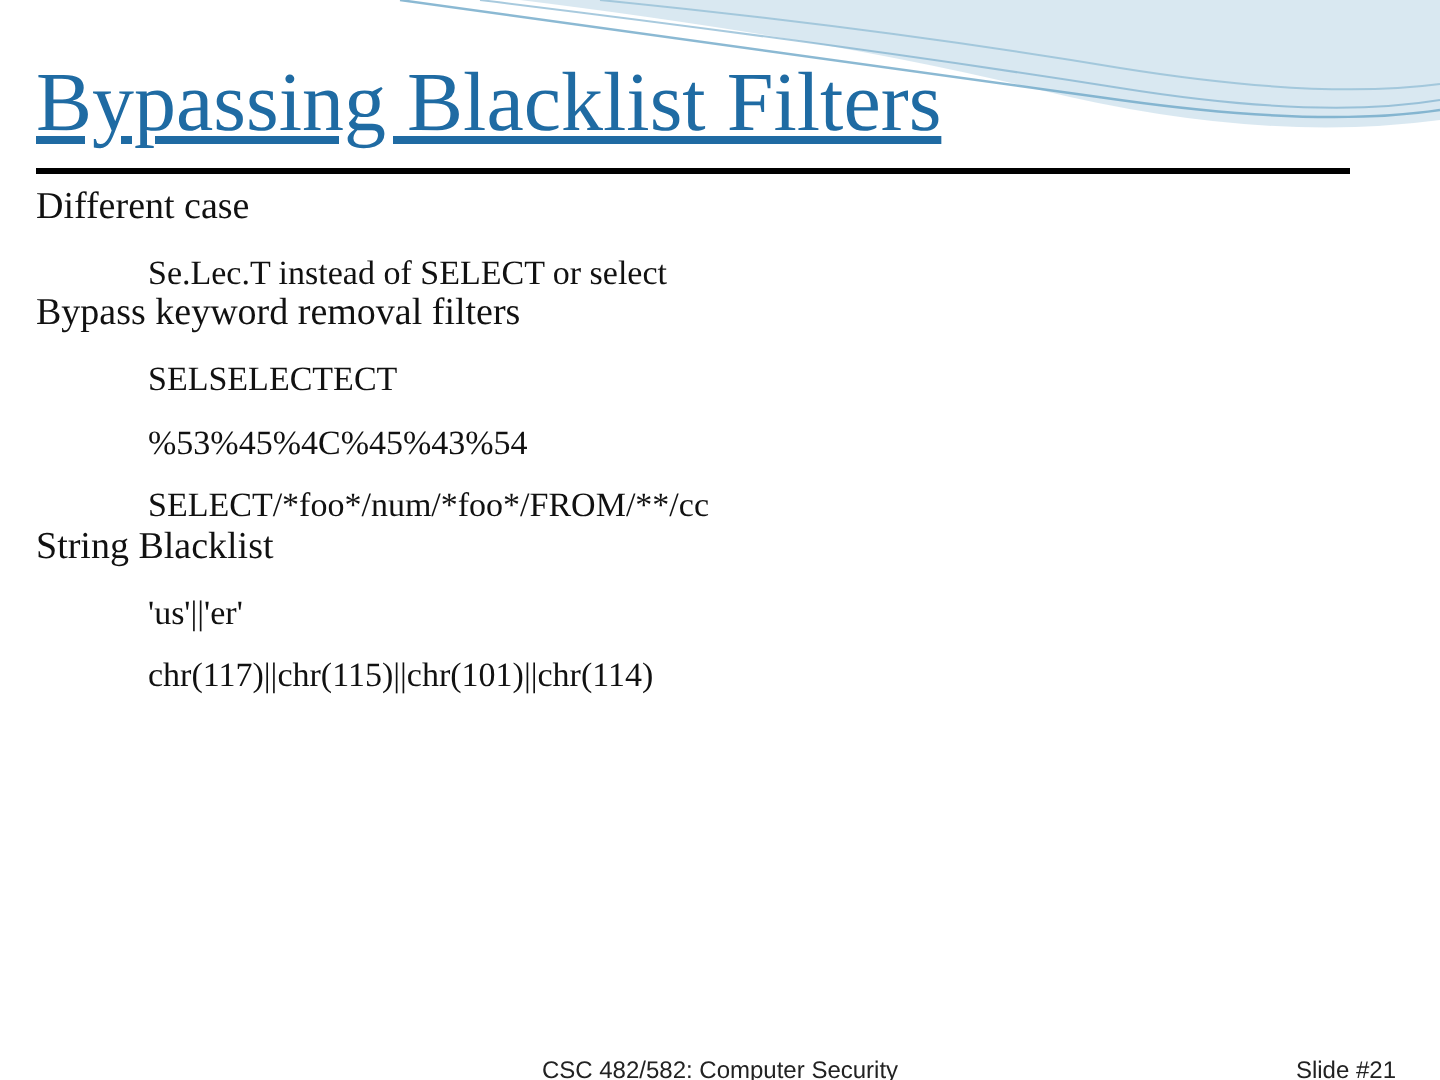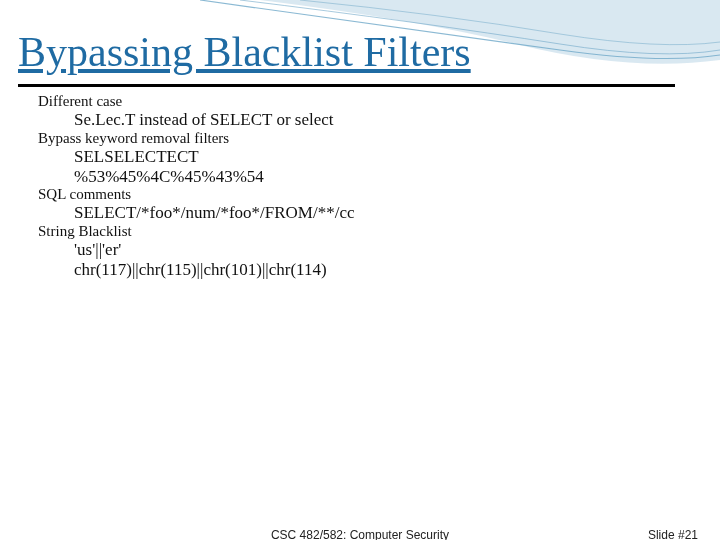--- a/index.html
+++ b/index.html
@@ -32,30 +32,30 @@
     padding-bottom: 6px;
     text-decoration: underline;
   }
   .rule {
     height: 3px;
     background: #000;
     margin: 4px 0 6px 0;
     width: 96%;
   }
   .h2 {
-    font-size: 15px;
+    font-size: 19px;
     color: #111;
-    margin-left: 20px;
     line-height: 1.15;
   }
   .sub {
     font-size: 17px;
     color: #111;
     margin-left: 56px;
     line-height: 1.15;
+    margin-top: 12px;
   }
   .footer {
     position: absolute;
     bottom: 12px;
     left: 0;
     width: 720px;
     font-family: Arial, Helvetica, sans-serif;
     font-size: 12px;
     color: #222;
   }
@@ -84,21 +84,20 @@
   <div class="rule"></div>
 
   <div class="h2">Different case</div>
   <div class="sub">Se.Lec.T instead of SELECT or select</div>
 
   <div class="h2">Bypass keyword removal filters</div>
   <div class="sub">SELSELECTECT</div>
 
   <div class="sub">%53%45%4C%45%43%54</div>
 
-  <div class="h2">SQL comments</div>
   <div class="sub">SELECT/*foo*/num/*foo*/FROM/**/cc</div>
 
   <div class="h2">String Blacklist</div>
   <div class="sub">'us'||'er'</div>
   <div class="sub">chr(117)||chr(115)||chr(101)||chr(114)</div>
 </div>
 
 <div class="footer">
   <div class="footer-center">CSC 482/582: Computer Security</div>
   <div class="footer-right">Slide #21</div>

